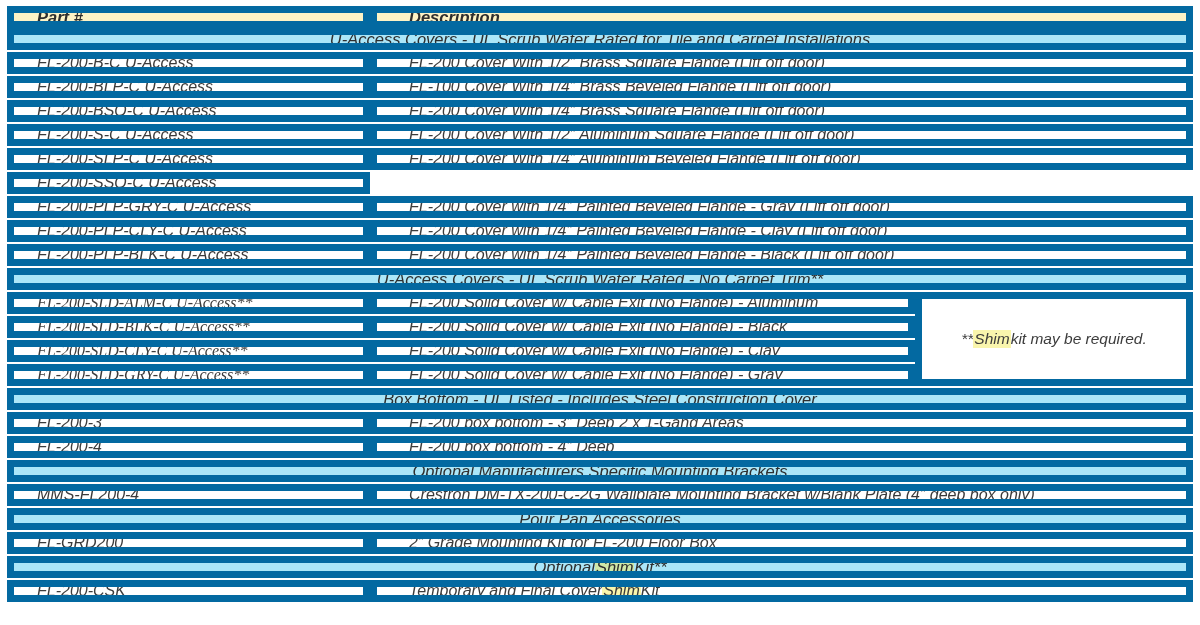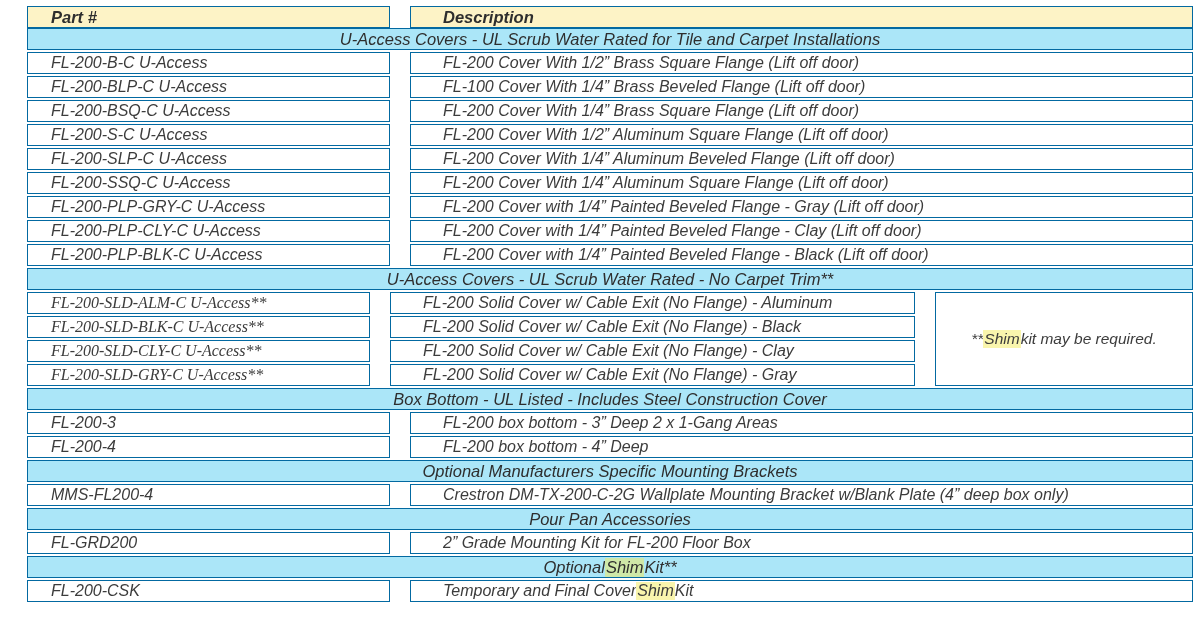--- a/index.html
+++ b/index.html
@@ -7,28 +7,27 @@
   #parts-table{
     width:1186px;
     margin:6px 0 0 7px;
     font-style:italic;
     color:#3c3c3c;
   }
   .row{display:flex;height:22px;margin-top:2px;}
   .row:first-child{margin-top:0;}
   .cell{
     box-sizing:border-box;
-    border:1px solid #0369a1;
+    border:7px solid #0369a1;
     background:#ffffff;
     display:flex;
     align-items:center;
     font-size:16px;
     white-space:nowrap;
     overflow:hidden;
-    margin-left:20px;
   }
   .cell.part{width:363px;padding-left:23px;}
   .cell.desc{flex:1;padding-left:32px;}
   .header-row .cell{background:#fdf3c6;font-weight:bold;font-size:16.5px;color:#2e2e2e;}
   .section-row .cell{width:100%;justify-content:center;background:#abe6f8;font-weight:normal;font-size:16.5px;color:#2e2e2e;}
   .sld-grid{
     display:grid;
     grid-template-columns:363px 545px 1fr;
     grid-auto-rows:22px;
     row-gap:2px;
@@ -78,21 +77,20 @@
       <div class="row">
         <div class="cell part">FL-200-S-C U-Access</div>
         <div class="cell desc">FL-200 Cover With 1/2” Aluminum Square Flange (Lift off door)</div>
       </div>
       <div class="row">
         <div class="cell part">FL-200-SLP-C U-Access</div>
         <div class="cell desc">FL-200 Cover With 1/4” Aluminum Beveled Flange (Lift off door)</div>
       </div>
       <div class="row">
         <div class="cell part">FL-200-SSQ-C U-Access</div>
-        <div class="cell desc">FL-200 Cover With 1/4” Aluminum Square Flange (Lift off door)</div>
       </div>
       <div class="row">
         <div class="cell part">FL-200-PLP-GRY-C U-Access</div>
         <div class="cell desc">FL-200 Cover with 1/4” Painted Beveled Flange - Gray (Lift off door)</div>
       </div>
       <div class="row">
         <div class="cell part">FL-200-PLP-CLY-C U-Access</div>
         <div class="cell desc">FL-200 Cover with 1/4” Painted Beveled Flange - Clay (Lift off door)</div>
       </div>
       <div class="row">

